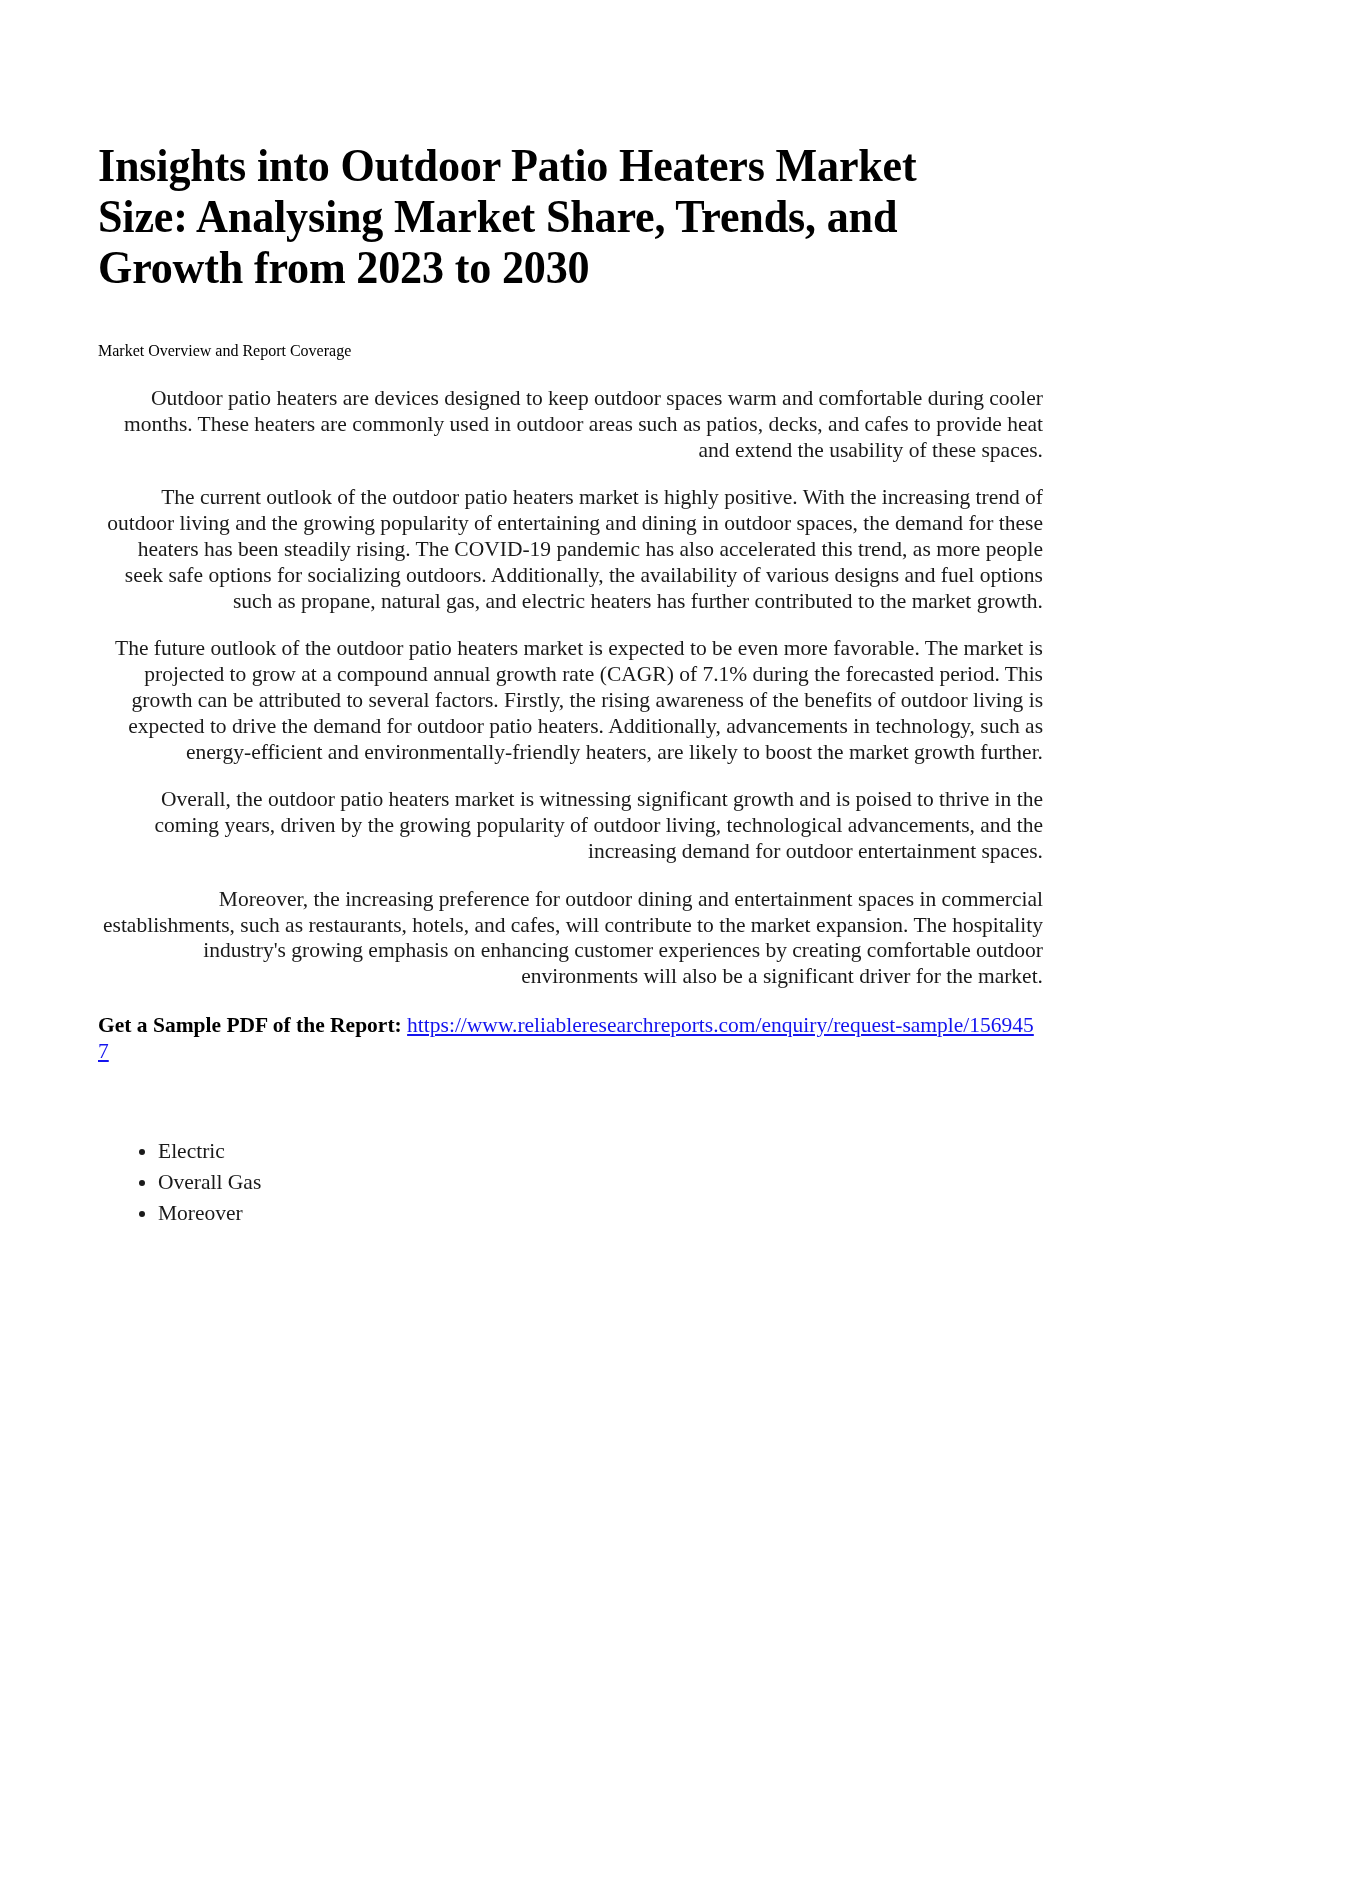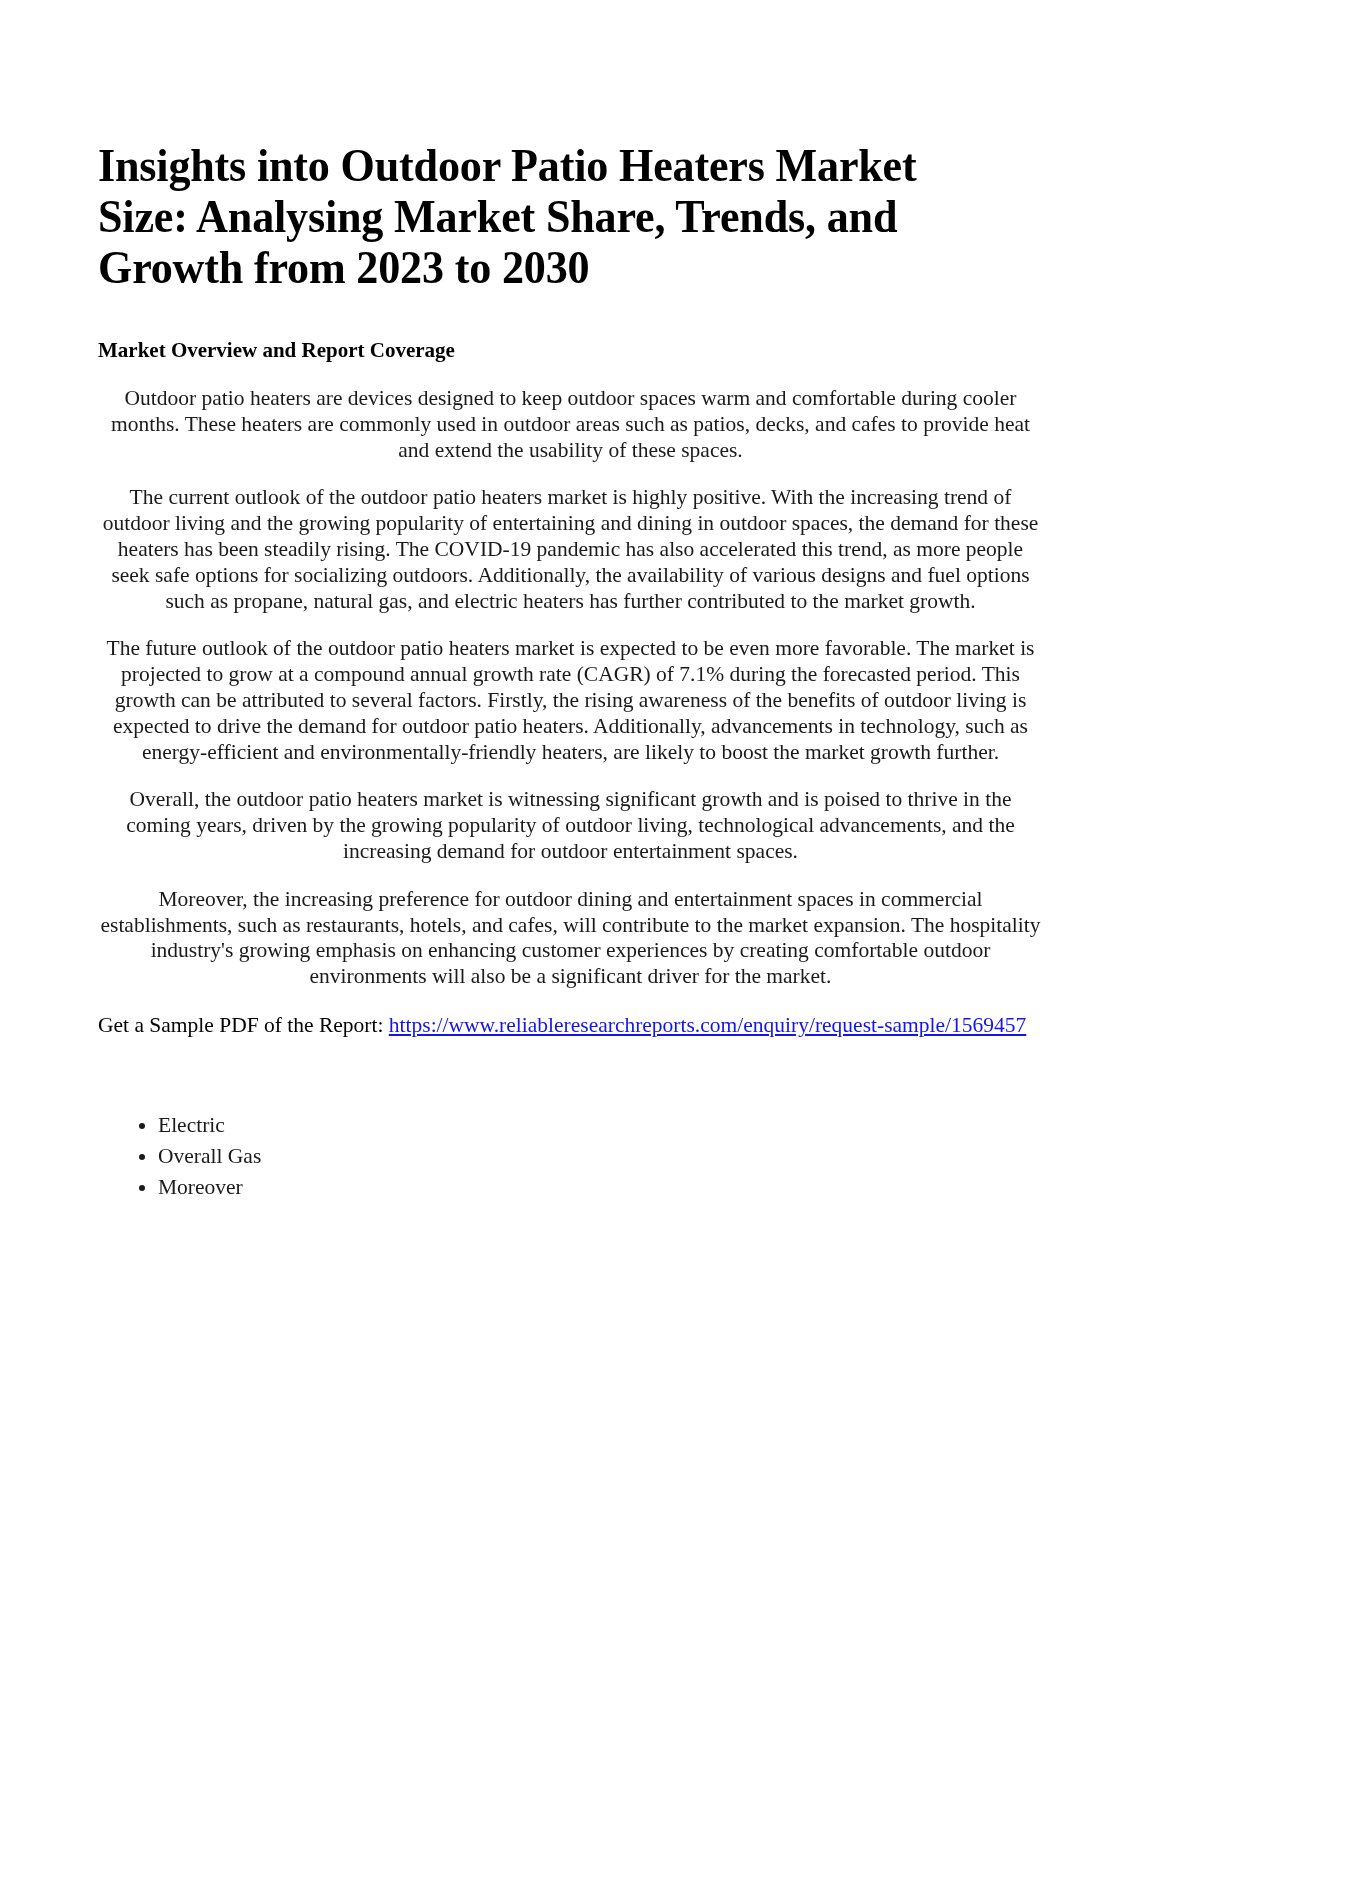--- a/index.html
+++ b/index.html
@@ -36,50 +36,50 @@
     letter-spacing: -0.2px;
     margin: 0 0 44px 0;
     color: #000000;
     transform: scaleX(0.97);
     transform-origin: left top;
   }
 
   
   .section-heading {
     font-family: "Liberation Serif", "DejaVu Serif", serif;
-    font-weight: bold;
-    font-size: 21px;
+    font-weight: normal;
+    font-size: 16px;
     line-height: 27px;
     margin: 0 0 22px 0;
     color: #000000;
   }
 
   
   .body-par {
     font-family: "Liberation Serif", "DejaVu Serif", serif;
     font-weight: normal;
     font-size: 21.5px;
     line-height: 25.8px;
     margin: 0 0 22px 0;
     color: #1a1a1a;
-    text-align: center;
+    text-align: right;
   }
   .body-par:last-child { margin-bottom: 0; }
   .gap-xl { height: 62px; }
 
   
   .link-par {
     font-family: "Liberation Serif", "DejaVu Serif", serif;
     font-size: 21.5px;
     line-height: 26px;
     margin: 0;
     color: #000000;
   }
   .link-label {
-    font-weight: normal;
+    font-weight: bold;
     color: #000000;
   }
   .report-link {
     color: #1414ee;
     text-decoration: underline;
     word-break: break-all;
   }
 
   
   .seg-list {

